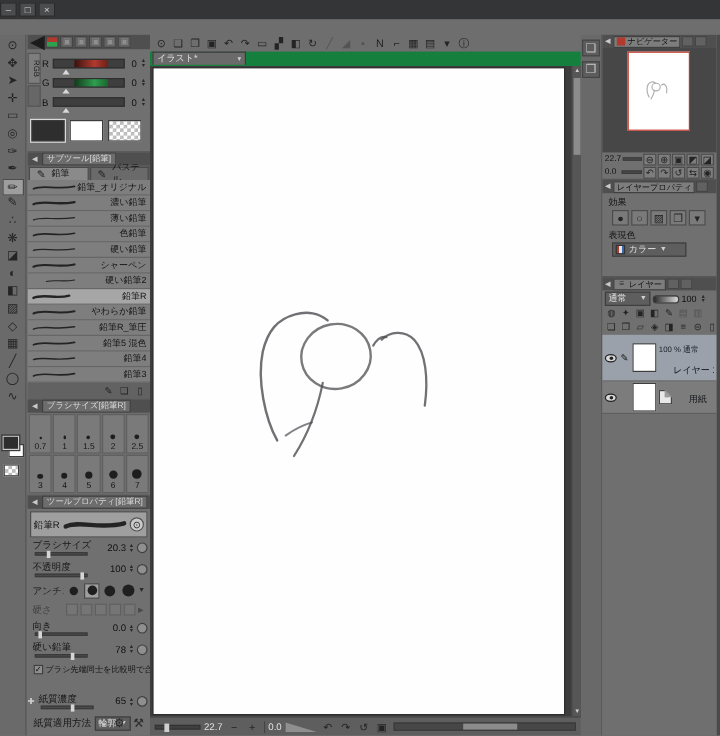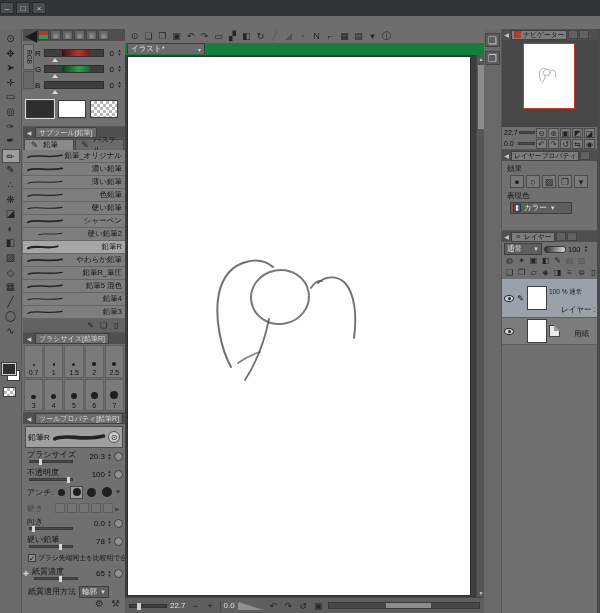--- a/index.html
+++ b/index.html
@@ -535,21 +535,21 @@
             </span>
             <span class="dyn"></span>
           </span>
       </div>
 
       <div id="tp-check">
         <span class="box">✓</span>
         <span class="cl">ブラシ先端同士を比較明で合成</span>
       </div>
 
-      <div class="tp-row" style="margin-top:2px">
+      <div class="tp-row" style="margin-top:13px">
         <span class="plus">✚</span>
         <span class="tp-lab" style="padding-left:5px">紙質濃度</span>
         <span class="tp-track" style="left:11px">
             <span class="tp-thumb" style="left:58%"></span>
           </span>
         <span class="tp-right">
             <span class="tp-val">65</span>
             <span class="st">
               <i>▲</i>
               <i>▼</i>

